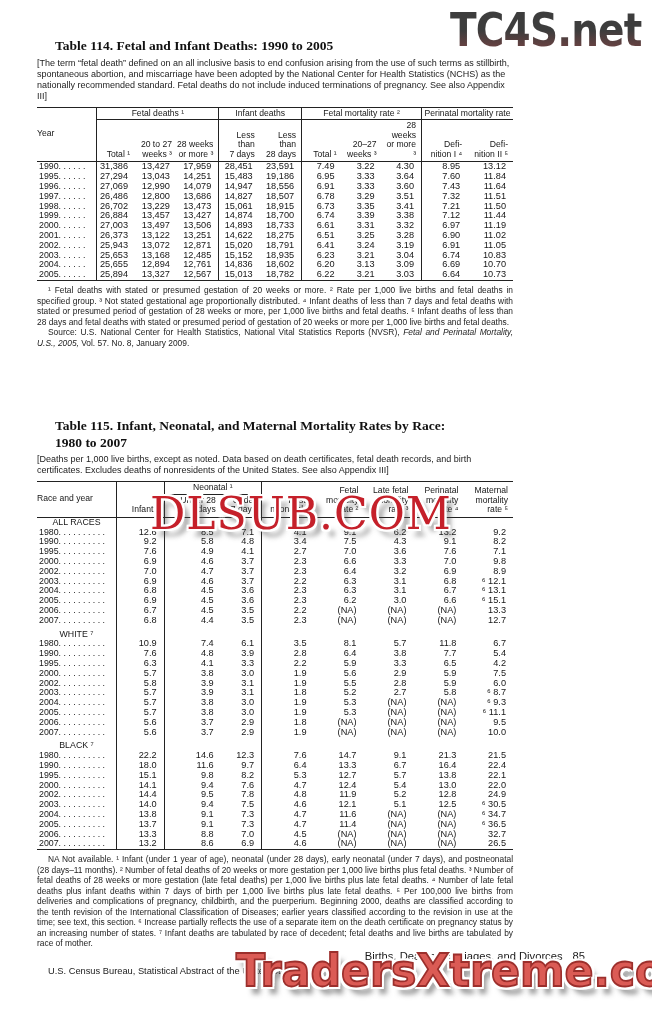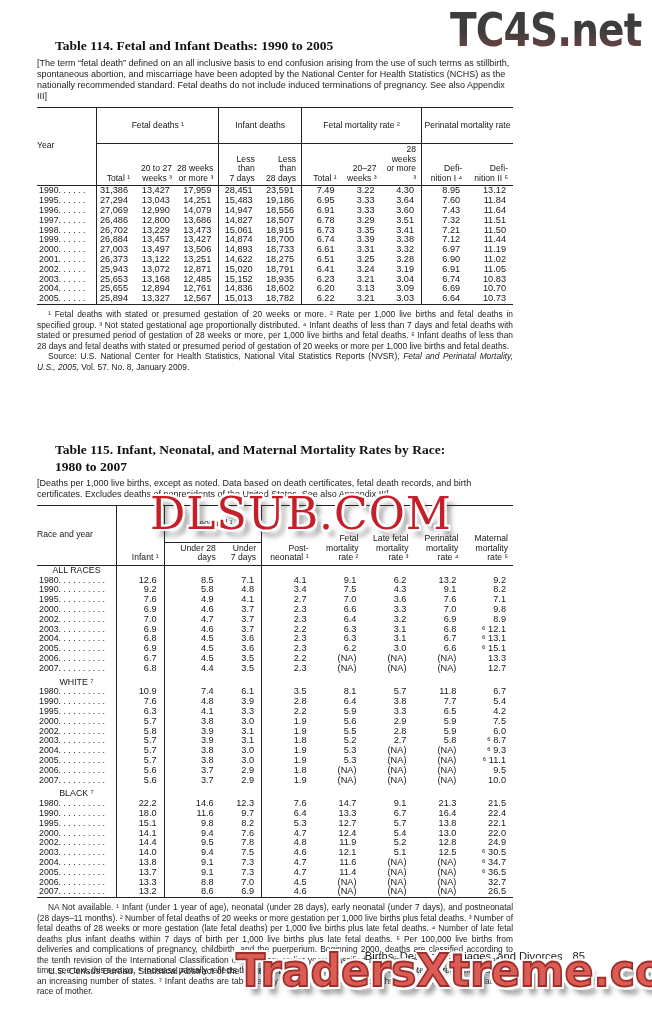--- a/index.html
+++ b/index.html
@@ -9,21 +9,21 @@
 
   .tbl-title{font-family:"Liberation Serif",serif;font-weight:bold;font-size:13.5px;
              line-height:16.5px;margin:0 0 0 18px;white-space:pre-line;color:#111;}
   .tbl-title.second{margin-top:70px;}
   .bracket-note{font-size:9px;line-height:11px;margin:3px 0 0 0;text-align:left;color:#1c1c1c;}
 
   table{border-collapse:collapse;width:100%;table-layout:fixed;margin-top:5px;
         border-top:1px solid #222;border-bottom:1.2px solid #222;}
   thead th{font-weight:normal;font-size:8.6px;line-height:9.6px;text-align:right;
            vertical-align:bottom;white-space:pre-line;padding:1px 5px 2px 0;}
-  thead th.group{text-align:center;vertical-align:middle;border-bottom:1px solid #222;padding:13px 2px;}
+  thead th.group{text-align:center;vertical-align:middle;border-bottom:1px solid #222;padding:1px 2px;}
   thead th.mid{text-align:left;vertical-align:middle;white-space:normal;}
   thead th.bot{border-bottom:1px solid #222;}
   td{font-size:9.2px;line-height:9.8px;text-align:right;padding:0 7px 0 0;}
   td.stub{ text-align:left;padding:0 0 0 2px;font-size:8.8px;white-space:nowrap;
            overflow:hidden;border-right:1px solid #222;}
   td.stub.group{text-align:center;padding:0;}
   .vl{border-left:1px solid #222;}
   .rr{border-right:1px solid #222;}
   tr.spacer td{height:4px;padding:0;font-size:1px;line-height:1px;}
 

